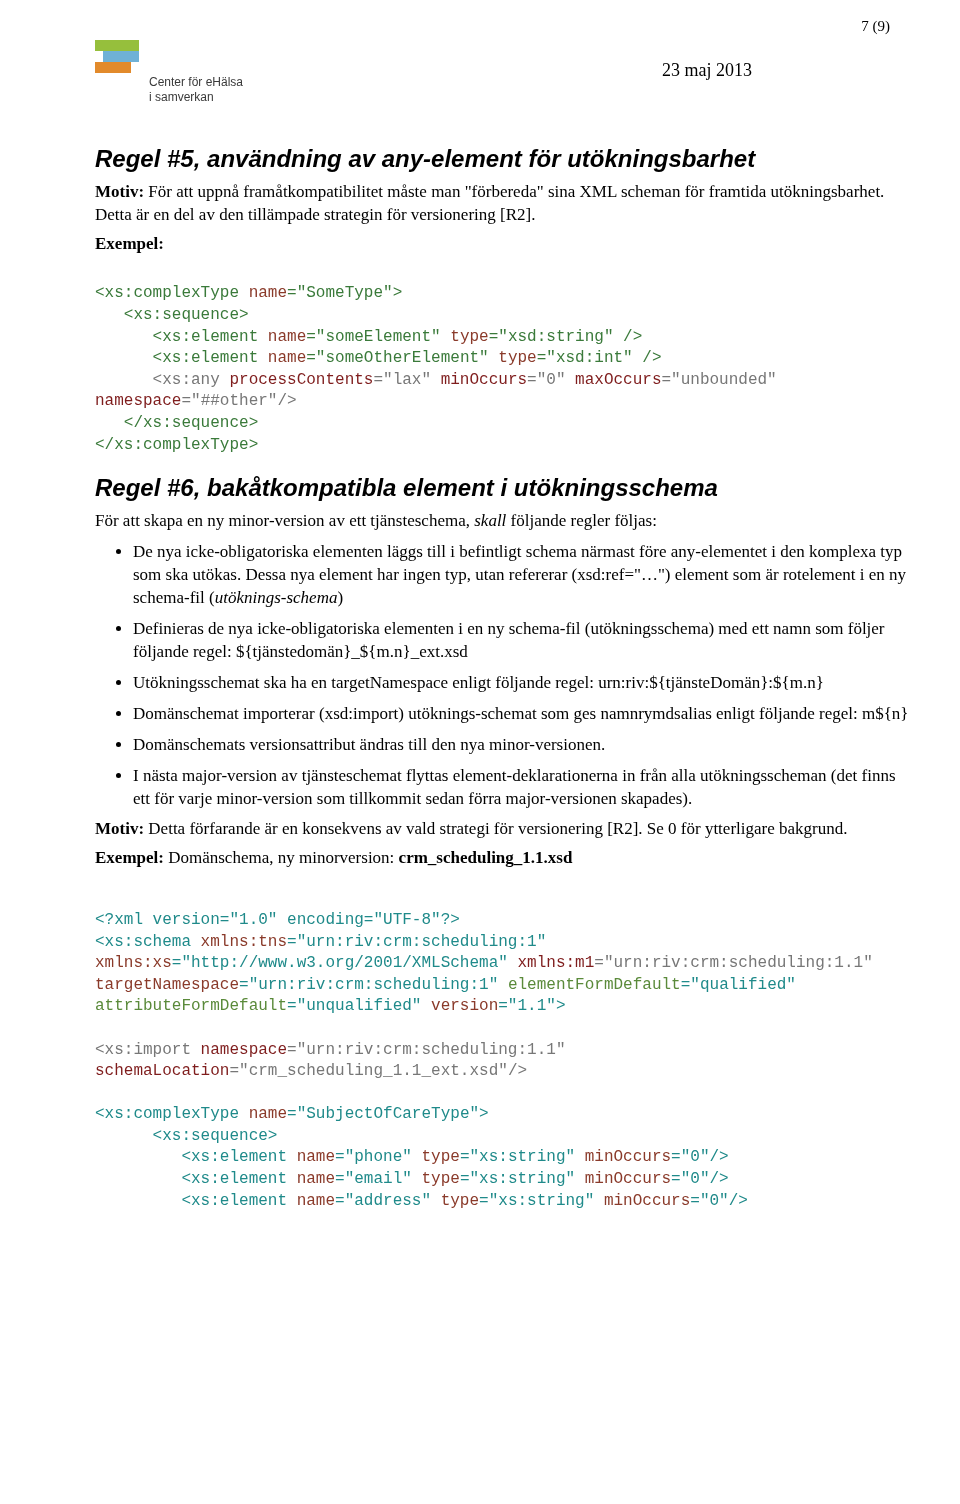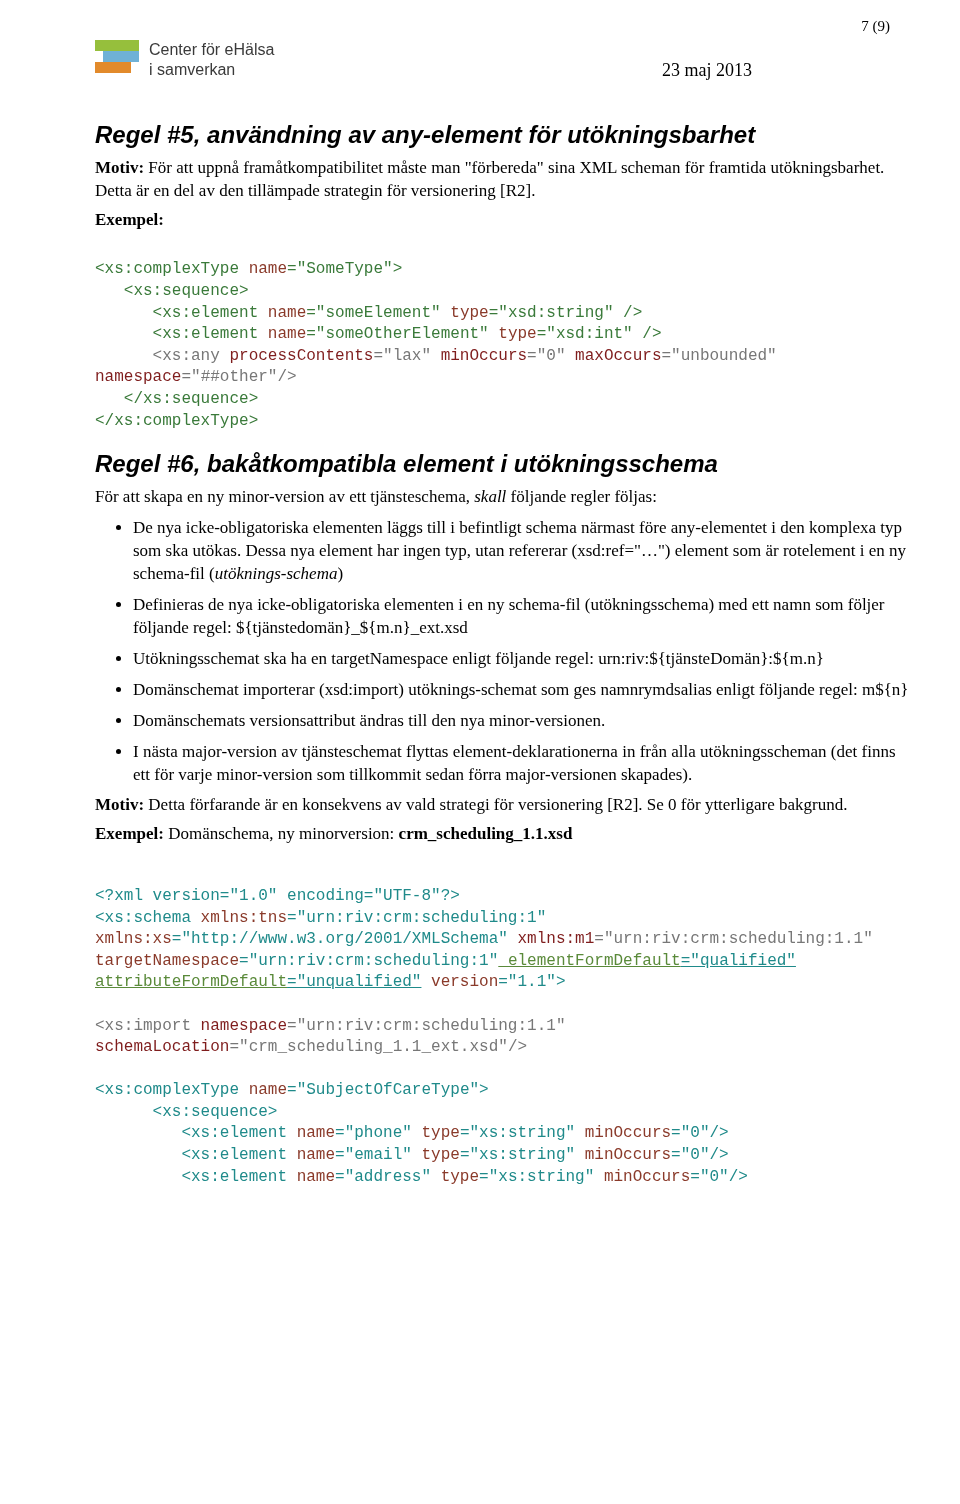--- a/index.html
+++ b/index.html
@@ -35,22 +35,23 @@
     flex-direction: column;
     gap: 0;
   }
   .bar { height: 11px; width: 44px; }
   .bar1 { background: #96bf3c; }
   .bar2 { background: #6fb1d6; margin-left: 8px; width: 36px;}
   .bar3 { background: #e28a2b; width: 36px;}
   .logo-text {
     font-family: Arial, Helvetica, sans-serif;
     color: #3a3a3a;
-    font-size: 16px;
+    font-size: 12px;
     line-height: 1.25;
+    margin-top: 35px;
   }
   .date {
     font-size: 18px;
     margin-left: auto;
     margin-right: 170px;
     margin-top: 20px;
   }
   h3 {
     font-family: Arial, Helvetica, sans-serif;
     font-weight: bold;
@@ -72,21 +73,21 @@
     font-size: 16px;
     white-space: pre;
     line-height: 1.35;
   }
   .comment-green { color: #3a7a3a; }
   .comment-grey  { color: #777; }
   .kw-teal  { color: #1f8a8a; }
   .kw-redbrown { color: #8a3a2a; }
   .kw-greenattr { color: #5a8a3a; }
   .attr-teal { color: #7f1d1d; }
-  .underline { text-decoration: underline; }
+  .underline { }
 </style>
 </head>
 <body>
 <div class="page">
 
 <div class="pagenum">7 (9)</div>
 
 <div class="header-row">
   <div class="logo-block">
     <div class="logo-bars">

